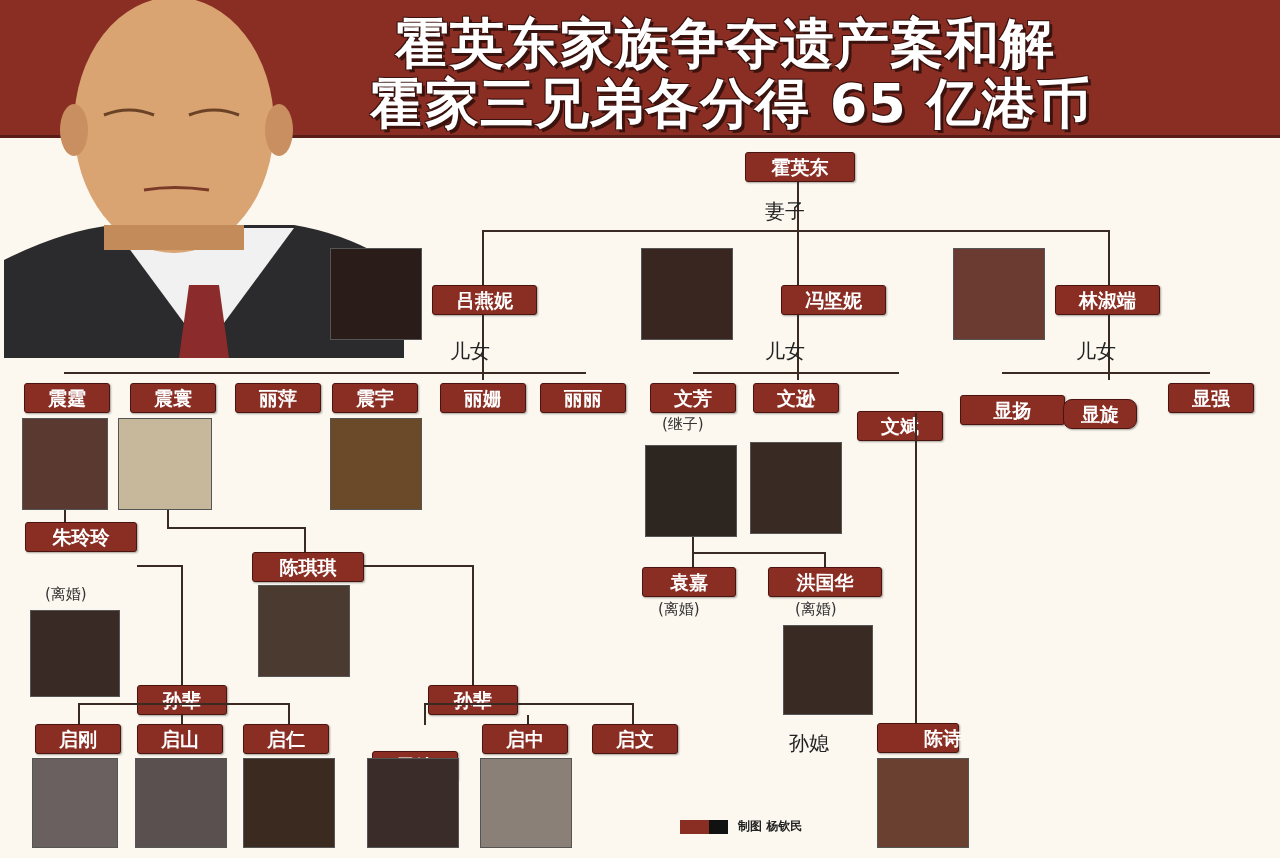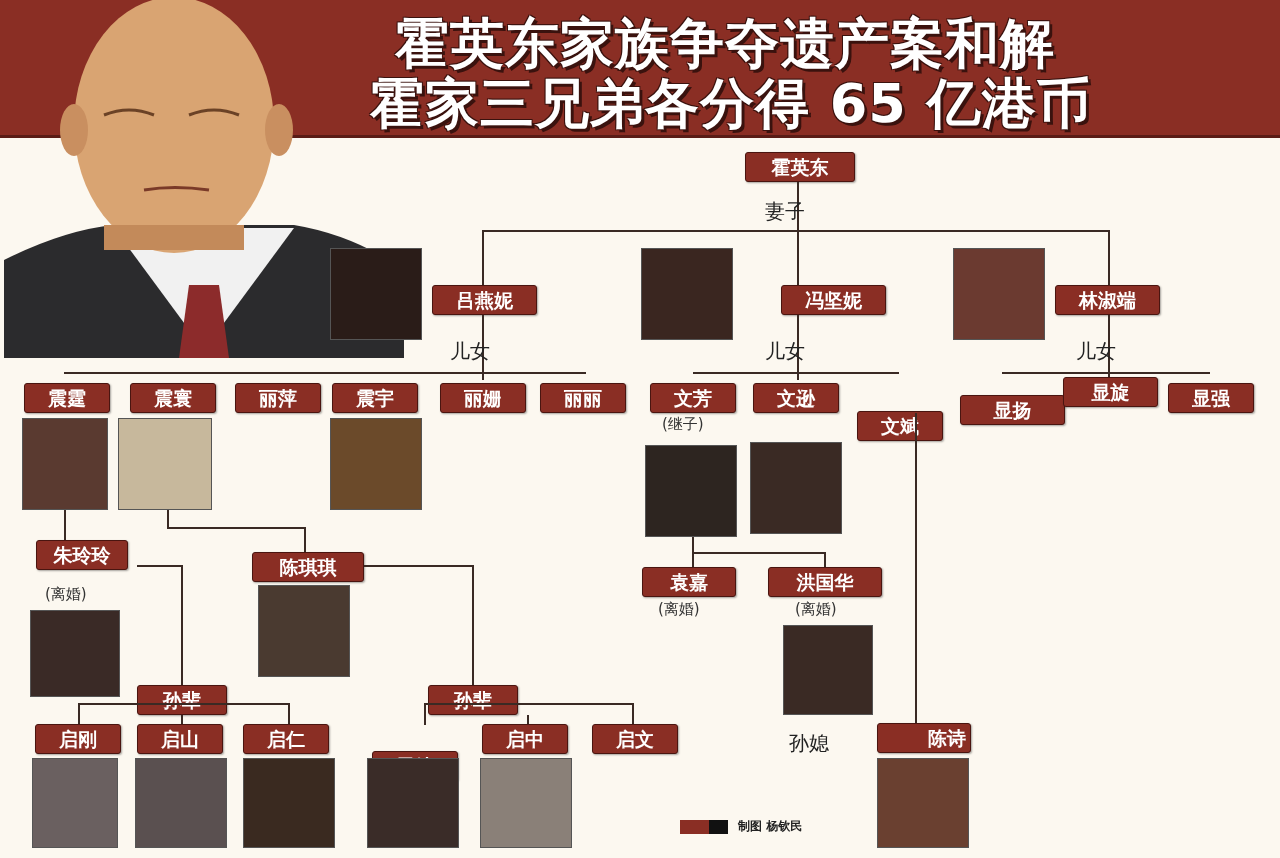--- a/index.html
+++ b/index.html
@@ -74,35 +74,35 @@
 <div class="box" style="left:130px;top:383px;width:86px;">震寰</div>
 <div class="box" style="left:235px;top:383px;width:86px;">丽萍</div>
 <div class="box" style="left:332px;top:383px;width:86px;">震宇</div>
 <div class="box" style="left:440px;top:383px;width:86px;">丽姗</div>
 <div class="box" style="left:540px;top:383px;width:86px;">丽丽</div>
 <div class="box" style="left:650px;top:383px;width:86px;">文芳</div>
 <div class="note" style="left:662px;top:415px;">(继子)</div>
 <div class="box" style="left:753px;top:383px;width:86px;">文逊</div>
 <div class="box" style="left:857px;top:383px;width:86px;margin-top:28px;">文斌</div>
 <div class="box" style="left:960px;top:395px;width:105px;">显扬</div>
-<div class="box" style="left:1063px;top:377px;width:95px;">显旋</div>
+<div class="box" style="left:1063px;top:399px;width:74px;border-radius:9px;">显旋</div>
 <div class="box" style="left:1168px;top:383px;width:86px;">显强</div>
 
 <div class="photo" style="left:22px;top:418px;width:86px;height:92px;background:#5a3a30;"></div>
 <div class="photo" style="left:118px;top:418px;width:94px;height:92px;background:#c7b89c;"></div>
 <div class="photo" style="left:330px;top:418px;width:92px;height:92px;background:#6b4a2a;"></div>
 <div class="photo" style="left:645px;top:445px;width:92px;height:92px;background:#2d2520;"></div>
 <div class="photo" style="left:750px;top:442px;width:92px;height:92px;background:#3a2a24;"></div>
 
 <div class="ln v" style="left:64px;top:510px;height:42px;"></div>
 <div class="ln v" style="left:167px;top:510px;height:18px;"></div>
 <div class="ln h" style="left:167px;top:527px;width:139px;"></div>
 <div class="ln v" style="left:304px;top:527px;height:25px;"></div>
 
-<div class="box" style="left:25px;top:540px;width:92px;margin-left:11px;">朱玲玲</div>
+<div class="box" style="left:25px;top:522px;width:112px;">朱玲玲</div>
 <div class="note" style="left:45px;top:585px;">(离婚)</div>
 <div class="photo" style="left:30px;top:610px;width:90px;height:87px;background:#3a2a26;"></div>
 <div class="box" style="left:252px;top:552px;width:112px;">陈琪琪</div>
 <div class="photo" style="left:258px;top:585px;width:92px;height:92px;background:#4a3a30;"></div>
 
 <div class="ln h" style="left:137px;top:565px;width:45px;"></div>
 <div class="ln v" style="left:181px;top:565px;height:120px;"></div>
 <div class="ln h" style="left:364px;top:565px;width:110px;"></div>
 <div class="ln v" style="left:472px;top:565px;height:120px;"></div>
 
@@ -135,17 +135,17 @@
 <div class="ln h" style="left:692px;top:552px;width:134px;"></div>
 <div class="ln v" style="left:824px;top:552px;height:15px;"></div>
 <div class="box" style="left:642px;top:567px;width:94px;">袁嘉</div>
 <div class="note" style="left:658px;top:600px;">(离婚)</div>
 <div class="box" style="left:768px;top:567px;width:114px;">洪国华</div>
 <div class="note" style="left:795px;top:600px;">(离婚)</div>
 <div class="photo" style="left:783px;top:625px;width:90px;height:90px;background:#3a2a24;"></div>
 
 <div class="ln v" style="left:915px;top:413px;height:310px;"></div>
 <div class="lbl" style="left:789px;top:730px;font-size:20px;">孙媳</div>
-<div class="box" style="left:877px;top:723px;width:94px;padding-left:46px;">陈诗</div>
+<div class="box" style="left:877px;top:723px;width:82px;padding-left:46px;">陈诗</div>
 <div class="photo" style="left:877px;top:758px;width:92px;height:90px;background:#6a4030;"></div>
 
 <div class="legend-swatch"></div>
 <div class="legend-text">制图 杨钦民</div>
 
 </body></html>

